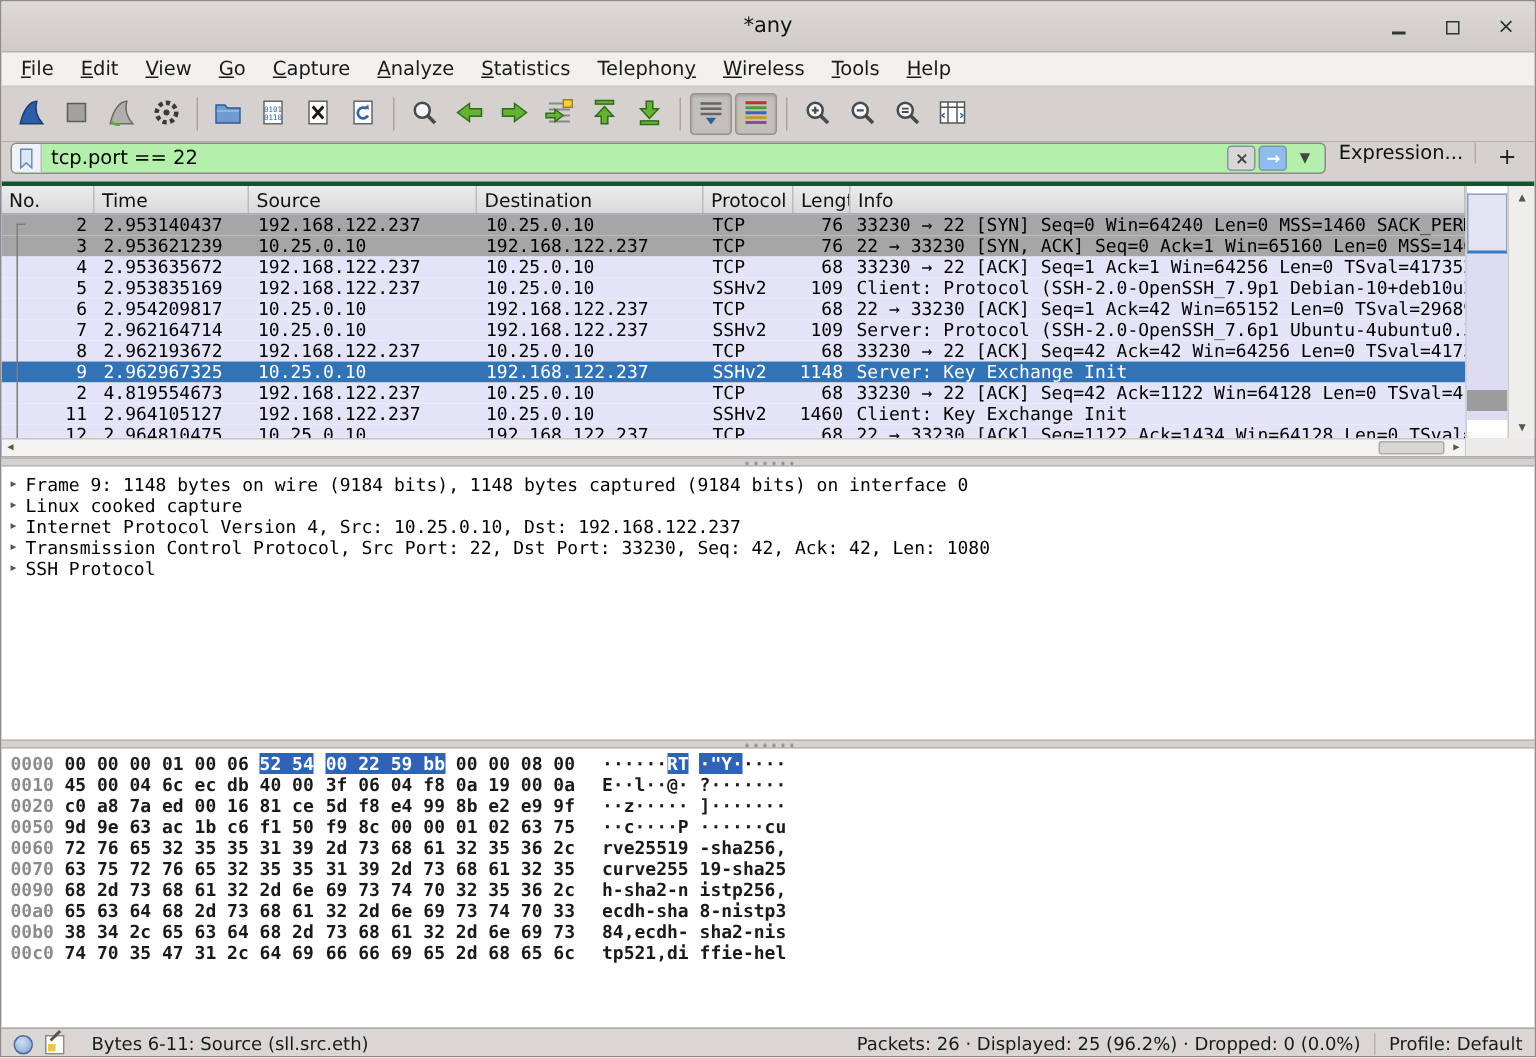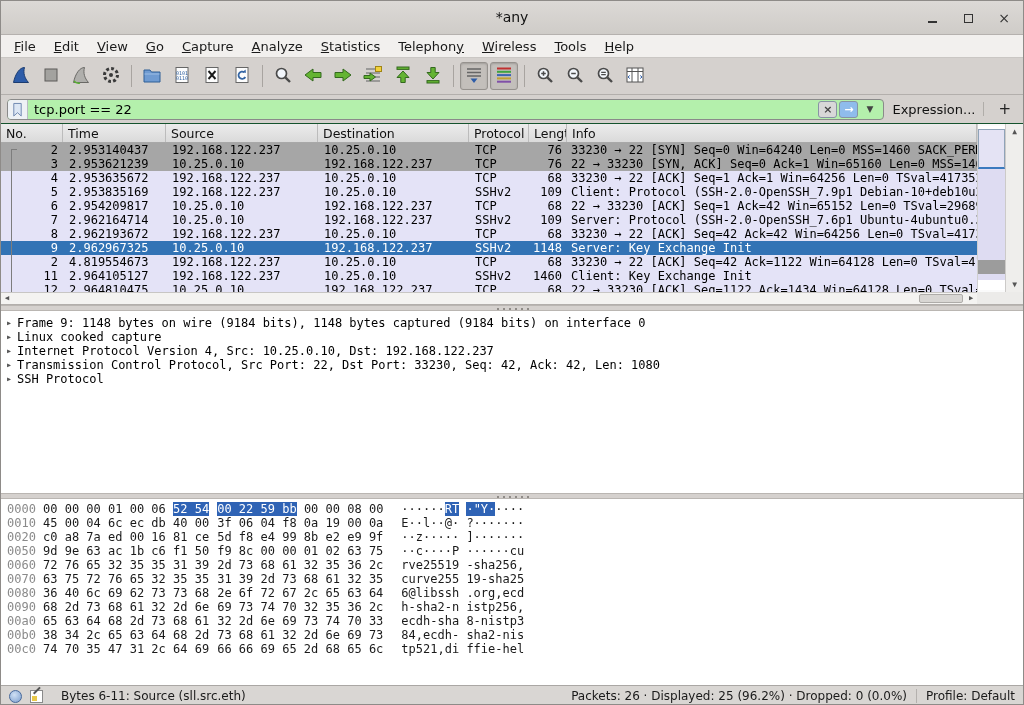--- a/index.html
+++ b/index.html
@@ -22,21 +22,21 @@
   .mi u { text-decoration:underline; }
 
   
   .toolbar { height:37px; flex:0 0 auto; background:#d5d1ce; border-bottom:1px solid #b3afac; display:flex; align-items:center; padding-left:6px; gap:2px; }
   .tool { width:28px; height:28px; border:1px solid transparent; border-radius:3px; background:transparent; display:flex; align-items:center; justify-content:center; }
   .tool svg { width:20px; height:20px; }
   .tool.pressed { background:#c3bfbb; border-color:#96928e; box-shadow:inset 0 1px 2px rgba(0,0,0,.18); }
   .tsep { width:1px; height:22px; background:#a8a4a0; margin:0 4px; }
 
   
-  .filterbar { height:29px; flex:0 0 auto; background:#d5d1ce; border-bottom:1px solid #14532d; display:flex; align-items:center; padding:0 6px; gap:8px; }
+  .filterbar { height:29px; flex:0 0 auto; background:#d5d1ce; border-bottom:3px solid #14532d; display:flex; align-items:flex-start; padding:0 6px; gap:8px; }
   .filter-field { flex:1; height:21px; border:1px solid #8a8a8a; border-radius:4px; background:var(--filterbg); display:flex; align-items:center; overflow:hidden; }
   .bookmark-btn { width:20px; height:100%; background:#eef1f5; border-right:1px solid #b8bcc2; display:flex; align-items:center; justify-content:center; }
   .filter-input { flex:1; border:none; outline:none; background:transparent; font-family:"DejaVu Sans",sans-serif; font-size:13px; padding:0 6px; color:#000; height:100%; }
   .fbtn { height:17px; min-width:19px; border:1px solid #8894a4; border-radius:3px; margin-right:2px; display:flex; align-items:center; justify-content:center; font-size:11px; }
   .clear-btn { background:#d8d8d8; color:#444; font-weight:bold; }
   .apply-btn { background:#8fbcec; color:#fff; font-weight:bold; }
   .caret-btn { border:none; background:transparent; color:#444; font-size:9px; margin-right:4px; }
   .expr { font-size:13px; color:#111; }
   .fdiv { width:1px; height:14px; background:#b0ada9; }
   .addbtn { font-size:15px; color:#222; padding:0 6px; }
@@ -81,21 +81,21 @@
   .grip { position:absolute; left:50%; top:1px; width:34px; height:4px; margin-left:-17px;
     background-image:radial-gradient(circle,#8f8b87 1px,transparent 1.3px); background-size:6px 4px; background-repeat:repeat-x; }
 
   
   .details { height:182px; flex:0 0 auto; background:#fff; overflow:hidden; font-family:"DejaVu Sans Mono","Liberation Mono",monospace; font-size:12px; padding-top:5px; }
   .dline { height:14px; line-height:14px; white-space:nowrap; color:#000; display:flex; }
   .tri { width:16px; text-align:center; color:#555; font-size:10px; flex:0 0 auto; }
 
   
   .hexpane { height:186px; flex:0 0 auto; background:#fff; overflow:hidden; font-family:"DejaVu Sans Mono","Liberation Mono",monospace; font-size:12px; padding:3px 0 0 6px; }
-  .hrow { height:14px; line-height:14px; white-space:pre; }
+  .hrow { height:14px; line-height:14px; white-space:pre;font-weight:bold; }
   .hoff { color:#8a8a8a; display:inline-block; width:36px; }
   .hsel { background:var(--hexsel); color:#fff; }
   .hgap { display:inline-block; width:8px; }
   .agap { display:inline-block; width:18px; }
 
   
   .statusbar { height:21px; flex:1 0 auto; background:#d9d6d3; border-top:1px solid #aaa7a4; display:flex; align-items:center; font-size:12px; color:#1a1a1a; padding:0 8px; }
   .expert-dot { width:13px; height:13px; border-radius:50%; background:radial-gradient(circle at 40% 35%, #cfe0f4, #7d9fce); border:1px solid #47699b; margin-right:8px; flex:0 0 auto; }
   .note-icon { width:13px; height:13px; background:#fff; border:1px solid #8a8a8a; position:relative; margin-right:18px; flex:0 0 auto; }
   .note-icon:before { content:""; position:absolute; left:1px; bottom:1px; width:5px; height:5px; background:#e8c84a; }
@@ -449,21 +449,20 @@
       <div class="grip"></div>
     </div>
 
   <div class="hexpane">
       <div class="hrow"><span class="hoff">0000</span><span>00 00 00 01 00 06 </span><span class="hsel">52 54</span><span class="hgap hsel"></span><span class="hsel">00 22 59 bb</span><span> 00 00 08 00</span><span class="agap"></span><span>······</span><span class="hsel">RT</span><span> </span><span class="hsel">·"Y·</span><span>····</span></div>
       <div class="hrow"><span class="hoff">0010</span><span>45 00 04 6c ec db 40 00</span><span class="hgap"></span><span>3f 06 04 f8 0a 19 00 0a</span><span class="agap"></span><span>E··l··@·</span><span> </span><span>?·······</span></div>
       <div class="hrow"><span class="hoff">0020</span><span>c0 a8 7a ed 00 16 81 ce</span><span class="hgap"></span><span>5d f8 e4 99 8b e2 e9 9f</span><span class="agap"></span><span>··z·····</span><span> </span><span>]·······</span></div>
       <div class="hrow"><span class="hoff">0050</span><span>9d 9e 63 ac 1b c6 f1 50</span><span class="hgap"></span><span>f9 8c 00 00 01 02 63 75</span><span class="agap"></span><span>··c····P</span><span> </span><span>······cu</span></div>
       <div class="hrow"><span class="hoff">0060</span><span>72 76 65 32 35 35 31 39</span><span class="hgap"></span><span>2d 73 68 61 32 35 36 2c</span><span class="agap"></span><span>rve25519</span><span> </span><span>-sha256,</span></div>
       <div class="hrow"><span class="hoff">0070</span><span>63 75 72 76 65 32 35 35</span><span class="hgap"></span><span>31 39 2d 73 68 61 32 35</span><span class="agap"></span><span>curve255</span><span> </span><span>19-sha25</span></div>
-      <div class="hrow"><span class="hoff">0080</span><span>36 40 6c 69 62 73 73 68</span><span class="hgap"></span><span>2e 6f 72 67 2c 65 63 64</span><span class="agap"></span><span>6@libssh</span><span> </span><span>.org,ecd</span></div>
       <div class="hrow"><span class="hoff">0090</span><span>68 2d 73 68 61 32 2d 6e</span><span class="hgap"></span><span>69 73 74 70 32 35 36 2c</span><span class="agap"></span><span>h-sha2-n</span><span> </span><span>istp256,</span></div>
       <div class="hrow"><span class="hoff">00a0</span><span>65 63 64 68 2d 73 68 61</span><span class="hgap"></span><span>32 2d 6e 69 73 74 70 33</span><span class="agap"></span><span>ecdh-sha</span><span> </span><span>8-nistp3</span></div>
       <div class="hrow"><span class="hoff">00b0</span><span>38 34 2c 65 63 64 68 2d</span><span class="hgap"></span><span>73 68 61 32 2d 6e 69 73</span><span class="agap"></span><span>84,ecdh-</span><span> </span><span>sha2-nis</span></div>
       <div class="hrow"><span class="hoff">00c0</span><span>74 70 35 47 31 2c 64 69</span><span class="hgap"></span><span>66 66 69 65 2d 68 65 6c</span><span class="agap"></span><span>tp521,di</span><span> </span><span>ffie-hel</span></div>
     </div>
 
   <div class="statusbar">
     <span class="expert-dot"></span>
     <span class="note-icon"></span>
     <span>Bytes 6-11: Source (sll.src.eth)</span>

